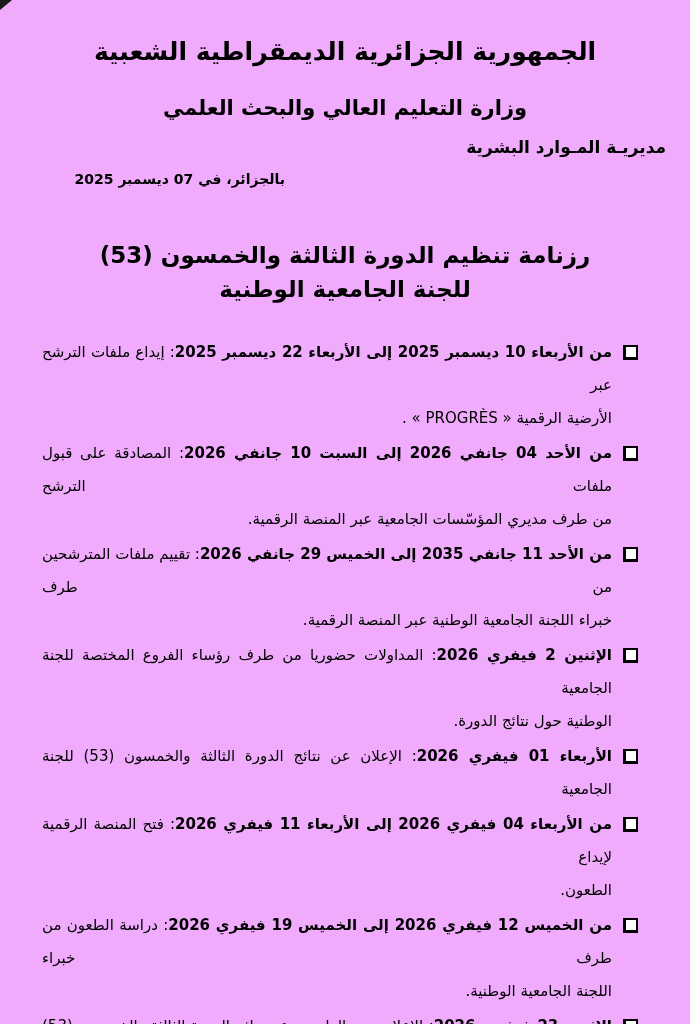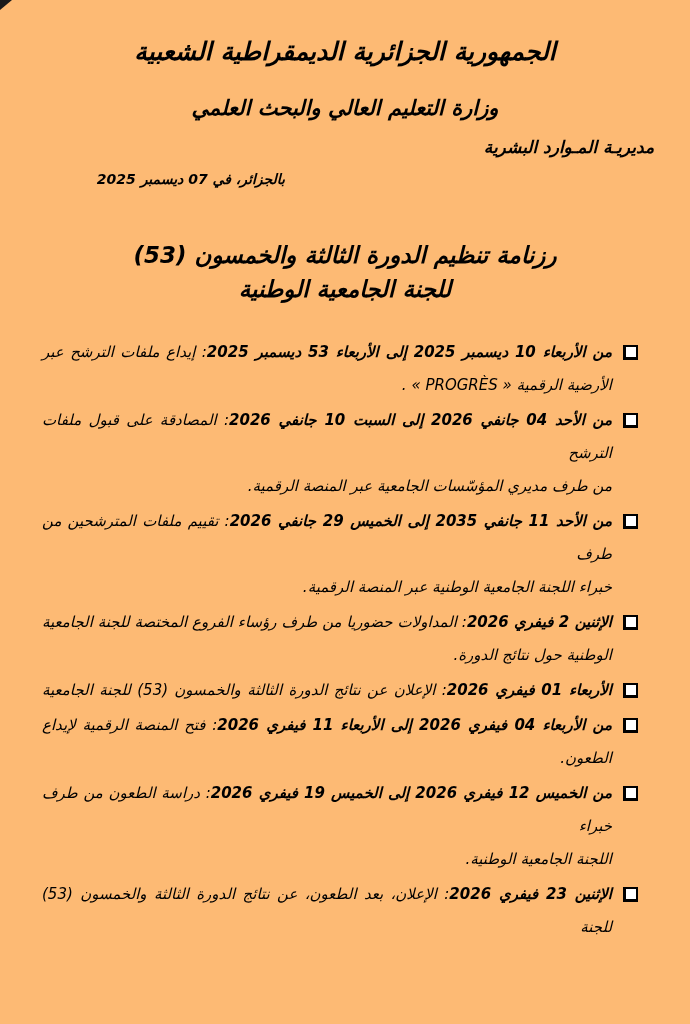--- a/index.html
+++ b/index.html
@@ -1,26 +1,25 @@
 <!DOCTYPE html>
 <html lang="ar" dir="rtl"><head>
 <meta charset="utf-8">
 <style>
   html, body { margin: 0; padding: 0; background: #e8e8e8; }
   .page {
     position: relative;
     width: 690px;
     height: 1024px;
     margin: 0 auto;
-    background: #fdba74;
+    background: #f0abfc;
     color: #000;
     font-family: "DejaVu Sans", sans-serif;
     direction: rtl;
     overflow: hidden;
-    font-style: italic;
   }
   .scan-artifact {
     position: absolute;
     top: 0; left: 0;
     width: 0; height: 0;
     border-top: 10px solid #1a1a1a;
     border-right: 12px solid transparent;
   }
   .republic {
     padding-top: 34px;
@@ -31,21 +30,21 @@
   }
   .ministry {
     margin-top: 22px;
     text-align: center;
     font-weight: bold;
     font-size: 21px;
     line-height: 32px;
   }
   .directorate {
     margin-top: 10px;
-    padding-right: 36px;
+    padding-right: 24px;
     text-align: right;
     font-weight: bold;
     font-size: 17px;
     line-height: 26px;
   }
   .date-line {
     margin-top: 8px;
     margin-right: 405px;
     white-space: nowrap;
     text-align: right;
@@ -105,21 +104,21 @@
 
   <div class="doc-title">
     <div>رزنامة تنظيم الدورة الثالثة والخمسون (53)</div>
     <div>للجنة الجامعية الوطنية</div>
   </div>
 
   <div class="schedule">
 
     <div class="item">
       <span class="checkbox"></span>
-      <div class="l1"><b>من الأربعاء 10 ديسمبر 2025 إلى الأربعاء 53 ديسمبر 2025</b><span>: إيداع ملفات الترشح عبر</span></div>
+      <div class="l1"><b>من الأربعاء 10 ديسمبر 2025 إلى الأربعاء 22 ديسمبر 2025</b><span>: إيداع ملفات الترشح عبر</span></div>
       <div class="l2">الأرضية الرقمية ‎« PROGRÈS »‎ .</div>
     </div>
 
     <div class="item">
       <span class="checkbox"></span>
       <div class="l1"><b>من الأحد 04 جانفي 2026 إلى السبت 10 جانفي 2026</b><span>: المصادقة على قبول ملفات الترشح</span></div>
       <div class="l2">من طرف مديري المؤسّسات الجامعية عبر المنصة الرقمية.</div>
     </div>
 
     <div class="item">

